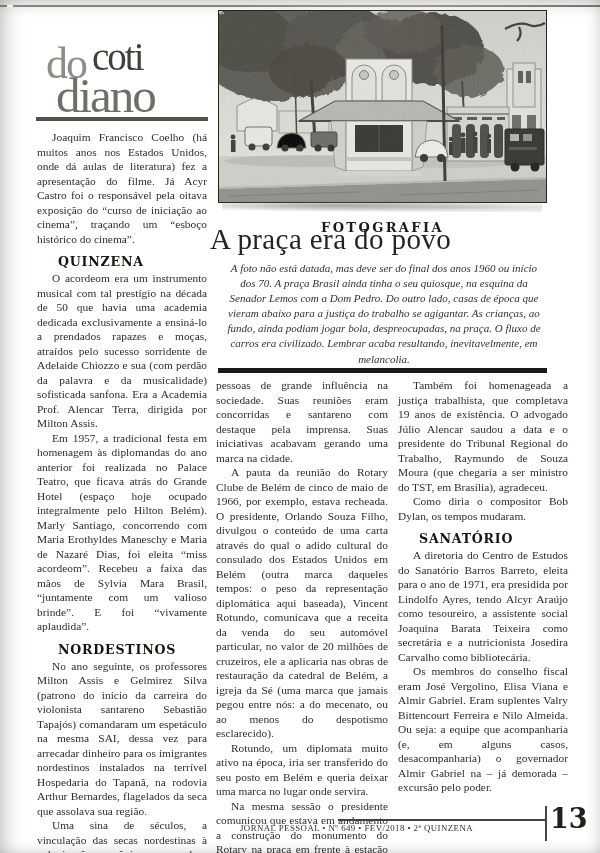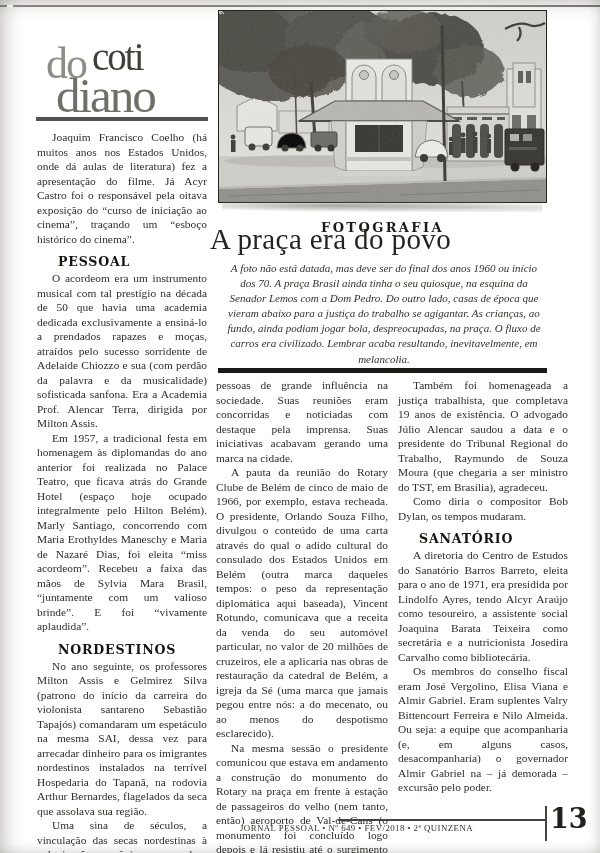--- a/index.html
+++ b/index.html
@@ -68,21 +68,21 @@
 
   <div class="logo">
     <span class="logo-do">do</span>
     <span class="logo-coti">coti</span>
     <span class="logo-diano">diano</span>
     <div class="logo-rule"></div>
   </div>
 
   <section class="col col-left">
     <p>Joaquim Francisco Coelho (há muitos anos nos Estados Unidos, onde dá aulas de literatura) fez a apresentação do filme. Já Acyr Castro foi o responsável pela oitava exposição do “curso de iniciação ao cinema”, traçando um “esboço histórico do cinema”.</p>
-    <h3>PESSOAL</h3>
+    <h3>QUINZENA</h3>
     <p>O acordeom era um instrumento musical com tal prestígio na década de 50 que havia uma academia dedicada exclusivamente a ensiná-lo a prendados rapazes e moças, atraídos pelo sucesso sorridente de Adelaide Chiozzo e sua (com perdão da palavra e da musicalidade) sofisticada sanfona. Era a Academia Prof. Alencar Terra, dirigida por Milton Assis.</p>
     <p>Em 1957, a tradicional festa em homenagem às diplomandas do ano anterior foi realizada no Palace Teatro, que ficava atrás do Grande Hotel (espaço hoje ocupado integralmente pelo Hilton Belém). Marly Santiago, concorrendo com Maria Erothyldes Maneschy e Maria de Nazaré Dias, foi eleita “miss acordeom”. Recebeu a faixa das mãos de Sylvia Mara Brasil, “juntamente com um valioso brinde”. E foi “vivamente aplaudida”.</p>
     <h3>NORDESTINOS</h3>
     <p>No ano seguinte, os professores Milton Assis e Gelmirez Silva (patrono do início da carreira do violonista santareno Sebastião Tapajós) comandaram um espetáculo na mesma SAI, dessa vez para arrecadar dinheiro para os imigrantes nordestinos instalados na terrível Hospedaria do Tapanã, na rodovia Arthur Bernardes, flagelados da seca que assolava sua região.</p>
     <p>Uma sina de séculos, a vinculação das secas nordestinas à colonização amazônica, sem resolver nenhum dos dois problemas. Mas a noite musical em Belém foi um sucesso.</p>
 
   </section>
 
   <figure class="photo" style="margin:0">
     <svg width="327" height="191" viewBox="0 0 327 191" xmlns="http://www.w3.org/2000/svg">
@@ -215,22 +215,23 @@
     </svg>
   </figure>
   <div class="photo-smudge"></div>
 
   <div class="kicker">FOTOGRAFIA</div>
   <h1 class="headline">A praça era do povo</h1>
   <p class="caption">A foto não está datada, mas deve ser do final dos anos 1960 ou início dos 70. A praça Brasil ainda tinha o seu quiosque, na esquina da Senador Lemos com a Dom Pedro. Do outro lado, casas de época que vieram abaixo para a justiça do trabalho se agigantar. As crianças, ao fundo, ainda podiam jogar bola, despreocupadas, na praça. O fluxo de carros era civilizado. Lembrar acaba resultando, inevitavelmente, em melancolia.</p>
   <div class="black-bar"></div>
 
   <section class="col col-mid">
-    <p style="text-indent:0">pessoas de grande influência na sociedade. Suas reuniões eram concorridas e noticiadas com destaque pela imprensa. Suas iniciativas acabavam gerando uma marca na cidade.</p>
+    <p style="text-indent:0">pessoas de grande influência na sociedade. Suas reuniões eram concorridas e santareno com destaque pela imprensa. Suas iniciativas acabavam gerando uma marca na cidade.</p>
     <p>A pauta da reunião do Rotary Clube de Belém de cinco de maio de 1966, por exemplo, estava recheada. O presidente, Orlando Souza Filho, divulgou o conteúdo de uma carta através do qual o adido cultural do consulado dos Estados Unidos em Belém (outra marca daqueles tempos: o peso da representação diplomática aqui baseada), Vincent Rotundo, comunicava que a receita da venda do seu automóvel particular, no valor de 20 milhões de cruzeiros, ele a aplicaria nas obras de restauração da catedral de Belém, a igreja da Sé (uma marca que jamais pegou entre nós: a do mecenato, ou ao menos do despotismo esclarecido).</p>
+    <p>Rotundo, um diplomata muito ativo na época, iria ser transferido do seu posto em Belém e queria deixar uma marca no lugar onde servira.</p>
     <p>Na mesma sessão o presidente comunicou que estava em andamento a construção do monumento do Rotary na praça em frente à estação de passageiros do velho (nem tanto, então) aeroporto de Val-de-Cans (o monumento foi concluído logo depois e lá resistiu até o surgimento do novo aeroporto).</p>
   </section>
 
   <section class="col col-right">
     <p>Também foi homenageada a justiça trabalhista, que completava 19 anos de existência. O advogado Júlio Alencar saudou a data e o presidente do Tribunal Regional do Trabalho, Raymundo de Souza Moura (que chegaria a ser ministro do TST, em Brasília), agradeceu.</p>
     <p>Como diria o compositor Bob Dylan, os tempos mudaram.</p>
     <h3>SANATÓRIO</h3>
     <p>A diretoria do Centro de Estudos do Sanatório Barros Barreto, eleita para o ano de 1971, era presidida por Lindolfo Ayres, tendo Alcyr Araújo como tesoureiro, a assistente social Joaquina Barata Teixeira como secretária e a nutricionista Josedira Carvalho como bibliotecária.</p>
     <p>Os membros do conselho fiscal eram José Vergolino, Elisa Viana e Almir Gabriel. Eram suplentes Valry Bittencourt Ferreira e Nilo Almeida. Ou seja: a equipe que acompanharia (e, em alguns casos, desacompanharia) o governador Almir Gabriel na – já demorada – excursão pelo poder.</p>
   </section>

